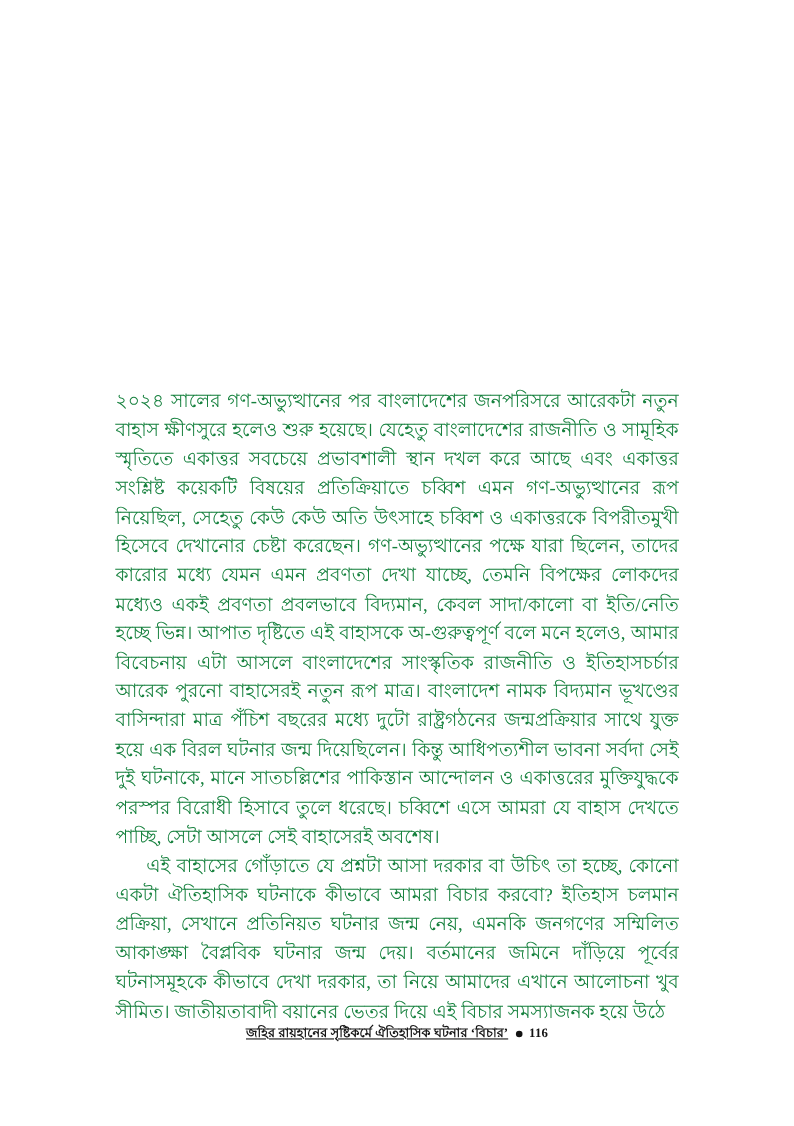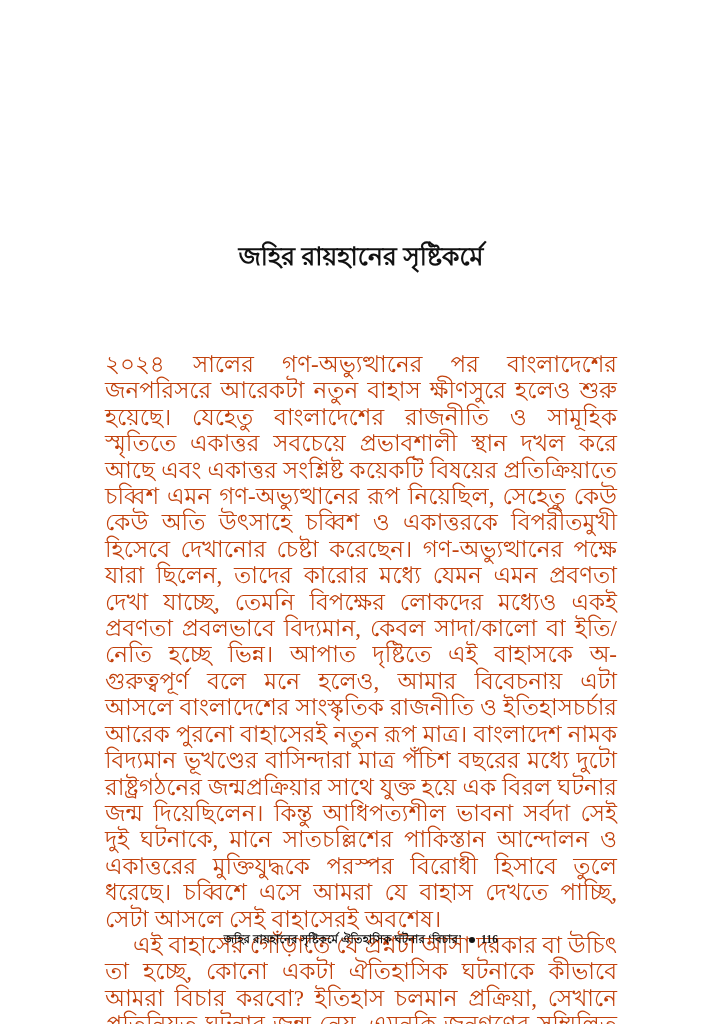--- a/index.html
+++ b/index.html
@@ -42,25 +42,25 @@
   
   .body-block {
     position: absolute;
     left: 105px;
     top: 352px;
     width: 512px;
   }
 
   .para {
     margin: 0;
-    font-size: 23px;
+    font-size: 17px;
     line-height: 26.4px;
     text-align: justify;
     text-justify: inter-word;
-    color: #c2410c;
+    color: #15803d;
     hyphens: none;
     word-spacing: 0.2px;
   }
   .para + .para {
     text-indent: 28px;
   }
 
   
   .footer {
     position: absolute;
@@ -69,41 +69,41 @@
     width: 512px;
     text-align: center;
     font-size: 11.6px;
     line-height: 16px;
     color: #141414;
     font-weight: 700;
     white-space: nowrap;
   }
   .footer .footer-title {
     letter-spacing: 0.1px;
+    text-decoration: underline;
   }
   .footer .footer-sep {
     display: inline-block;
     width: 6px;
     height: 6px;
     border-radius: 50%;
     background: #141414;
     margin: 0 6px 1px 7px;
     vertical-align: middle;
   }
   .footer .footer-page {
     letter-spacing: 0.2px;
   }
 </style>
 </head>
 <body>
 
 <div class="page">
 
   <h1 class="chapter-title">
-    <span class="title-line">জহির রায়হানের সৃষ্টিকর্মে</span>
   </h1>
 
   <div class="body-block">
     <p class="para">২০২৪ সালের গণ-অভ্যুত্থানের পর বাংলাদেশের জনপরিসরে আরেকটা নতুন বাহাস ক্ষীণসুরে হলেও শুরু হয়েছে। যেহেতু বাংলাদেশের রাজনীতি ও সামূহিক স্মৃতিতে একাত্তর সবচেয়ে প্রভাবশালী স্থান দখল করে আছে এবং একাত্তর সংশ্লিষ্ট কয়েকটি বিষয়ের প্রতিক্রিয়াতে চব্বিশ এমন গণ-অভ্যুত্থানের রূপ নিয়েছিল, সেহেতু কেউ কেউ অতি উৎসাহে চব্বিশ ও একাত্তরকে বিপরীতমুখী হিসেবে দেখানোর চেষ্টা করেছেন। গণ-অভ্যুত্থানের পক্ষে যারা ছিলেন, তাদের কারোর মধ্যে যেমন এমন প্রবণতা দেখা যাচ্ছে, তেমনি বিপক্ষের লোকদের মধ্যেও একই প্রবণতা প্রবলভাবে বিদ্যমান, কেবল সাদা/কালো বা ইতি/নেতি হচ্ছে ভিন্ন। আপাত দৃষ্টিতে এই বাহাসকে অ-গুরুত্বপূর্ণ বলে মনে হলেও, আমার বিবেচনায় এটা আসলে বাংলাদেশের সাংস্কৃতিক রাজনীতি ও ইতিহাসচর্চার আরেক পুরনো বাহাসেরই নতুন রূপ মাত্র। বাংলাদেশ নামক বিদ্যমান ভূখণ্ডের বাসিন্দারা মাত্র পঁচিশ বছরের মধ্যে দুটো রাষ্ট্রগঠনের জন্মপ্রক্রিয়ার সাথে যুক্ত হয়ে এক বিরল ঘটনার জন্ম দিয়েছিলেন। কিন্তু আধিপত্যশীল ভাবনা সর্বদা সেই দুই ঘটনাকে, মানে সাতচল্লিশের পাকিস্তান আন্দোলন ও একাত্তরের মুক্তিযুদ্ধকে পরস্পর বিরোধী হিসাবে তুলে ধরেছে। চব্বিশে এসে আমরা যে বাহাস দেখতে পাচ্ছি, সেটা আসলে সেই বাহাসেরই অবশেষ।</p>
     <p class="para">এই বাহাসের গোঁড়াতে যে প্রশ্নটা আসা দরকার বা উচিৎ তা হচ্ছে, কোনো একটা ঐতিহাসিক ঘটনাকে কীভাবে আমরা বিচার করবো? ইতিহাস চলমান প্রক্রিয়া, সেখানে প্রতিনিয়ত ঘটনার জন্ম নেয়, এমনকি জনগণের সম্মিলিত আকাঙ্ক্ষা বৈপ্লবিক ঘটনার জন্ম দেয়। বর্তমানের জমিনে দাঁড়িয়ে পূর্বের ঘটনাসমূহকে কীভাবে দেখা দরকার, তা নিয়ে আমাদের এখানে আলোচনা খুব সীমিত। জাতীয়তাবাদী বয়ানের ভেতর দিয়ে এই বিচার সমস্যাজনক হয়ে উঠে</p>
   </div>
 
   <div class="footer">
     <span class="footer-title">জহির রায়হানের সৃষ্টিকর্মে ঐতিহাসিক ঘটনার ‘বিচার’</span><span class="footer-sep"></span><span class="footer-page">116</span>
   </div>

